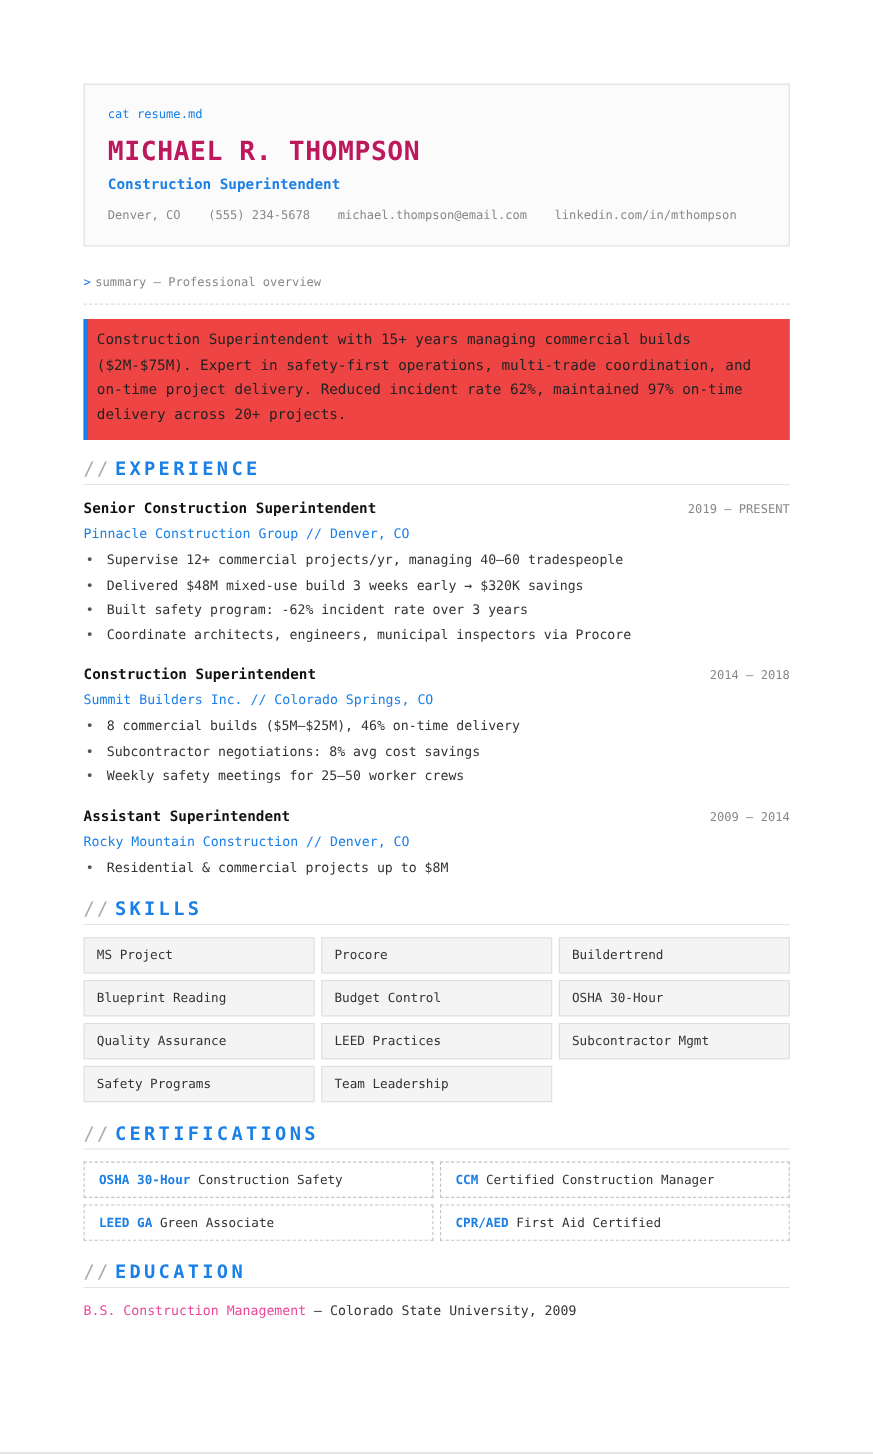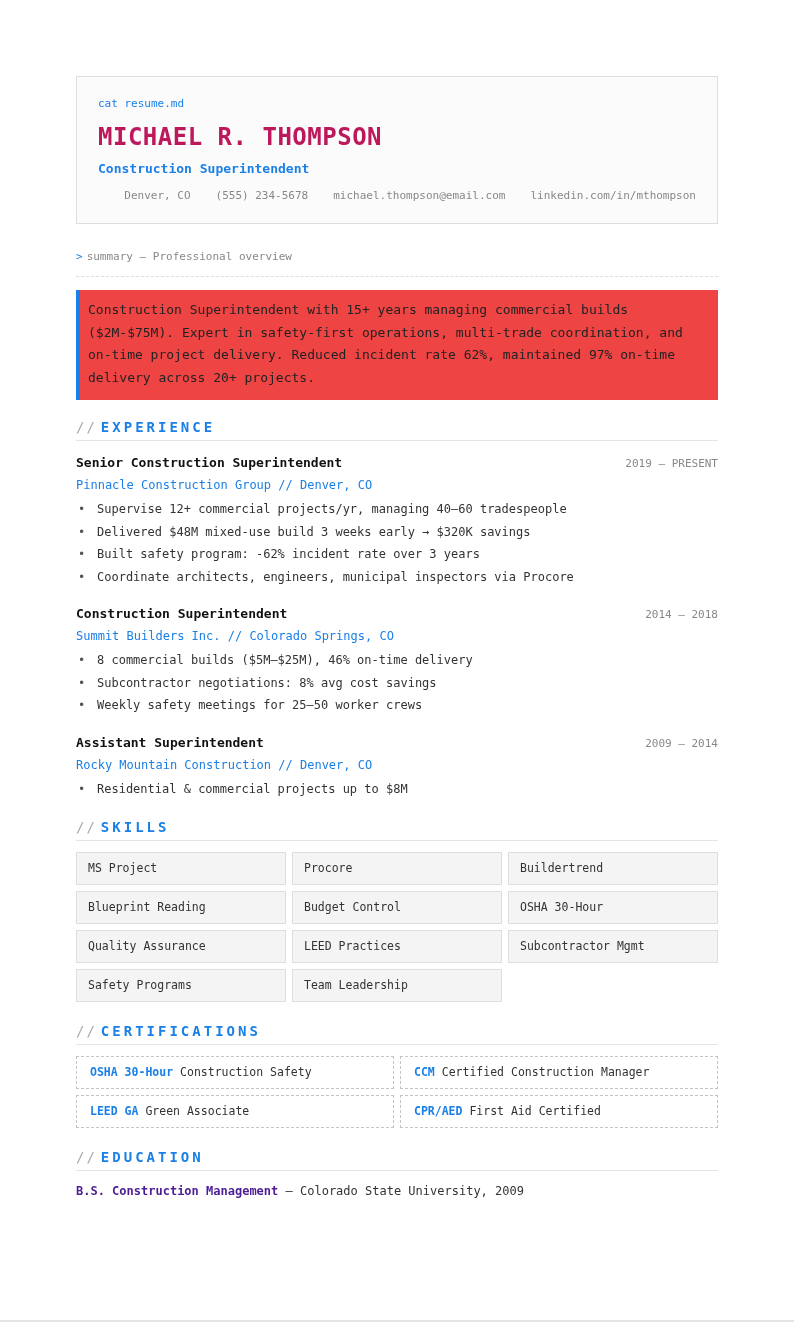--- a/index.html
+++ b/index.html
@@ -9,47 +9,47 @@
     color: #222; position: relative; overflow: hidden;
   }
   .page { position: absolute; left: 76px; top: 76px; width: 642px; }
   .header {
     background: #fbfbfb; border: 1px solid #dedede; box-sizing: border-box;
     width: 642px; height: 148px; padding: 20px 21px 0 21px;
   }
   .cmd { font-size: 11px; color: #1a7fe6; height: 14px; line-height: 14px; }
   .name { font-size: 24px; font-weight: bold; color: #be185d; margin-top: 12px; line-height: 28px; letter-spacing: 0.5px; }
   .role { font-size: 13px; font-weight: bold; color: #1a7fe6; margin-top: 10px; line-height: 16px; }
-  .contacts { margin-top: 12px; font-size: 11px; color: #888; display: flex; gap: 25px; line-height: 14px; justify-content: flex-end; }
+  .contacts { margin-top: 12px; font-size: 11px; color: #888; display: flex; gap: 25px; line-height: 14px; }
   .summary-label { margin-top: 26px; font-size: 11px; color: #888; line-height: 14px; }
   .summary-label .caret { color: #1a7fe6; margin-right: 4px; }
   .dashed { border-top: 1px dashed #ddd; margin-top: 12px; }
   .summary-box {
     margin-top: 13px; background: #ef4444; border-left: 4px solid #1a7fe6;
     padding: 9px 20px 11px 8px; font-size: 13px; line-height: 22.5px; color: #222;
   }
-  .section-title { margin-top: 20px; font-size: 14px; font-weight: bold; letter-spacing: 3px; color: #1a7fe6; line-height: 14px; }
+  .section-title { margin-top: 20px; font-size: 17px; font-weight: bold; letter-spacing: 3px; color: #1a7fe6; line-height: 14px; }
   .section-title .slashes { color: #aaa; font-weight: normal; letter-spacing: 2px; margin-right: 4px; }
   .rule { border-top: 1px solid #e4e4e4; margin-top: 6px; }
   .job { margin-top: 14px; }
   .job + .job { margin-top: 18px; }
   .job-head { display: flex; justify-content: space-between; align-items: baseline; }
   .job-title { font-size: 13px; font-weight: bold; color: #111; line-height: 16px; }
   .job-dates { font-size: 11px; color: #888; }
   .job-company { font-size: 12px; color: #1a7fe6; margin-top: 7px; line-height: 15px; }
   .bullets { list-style: none; margin: 5px 0 0 0; padding: 0; }
   .bullets li { font-size: 12px; line-height: 22.5px; color: #333; padding-left: 21px; position: relative; }
   .bullets li::before { content: "•"; position: absolute; left: 2px; color: #555; }
   .skills { display: grid; grid-template-columns: repeat(3, 210px); column-gap: 6px; row-gap: 6px; margin-top: 11px; }
   .skill { background: #f4f4f4; border: 1px solid #dedede; height: 33px; box-sizing: border-box; font-size: 11.5px; color: #333; padding-left: 11px; line-height: 31px; }
   .certs { display: grid; grid-template-columns: repeat(2, 318px); column-gap: 6px; row-gap: 6px; margin-top: 11px; }
   .cert { border: 1px dashed #c4c4c4; height: 33px; box-sizing: border-box; font-size: 11.5px; color: #333; padding-left: 13px; line-height: 31px; }
   .cert .code { color: #1a7fe6; font-weight: bold; }
   .edu { margin-top: 13px; font-size: 12px; color: #333; line-height: 15px; }
-  .edu .degree { font-weight: bold; color: #4c1d95; }
+  .edu .degree { font-weight: normal; color: #ec4899; }
   .bottom-line { position: absolute; left: 0; top: 1320px; width: 794px; border-top: 2px solid #e4e4e4; }
 </style>
 </head>
 <body>
 
 <div class="page">
   <div class="header">
     <div class="cmd">cat resume.md</div>
     <div class="name">MICHAEL R. THOMPSON</div>
     <div class="role">Construction Superintendent</div>

